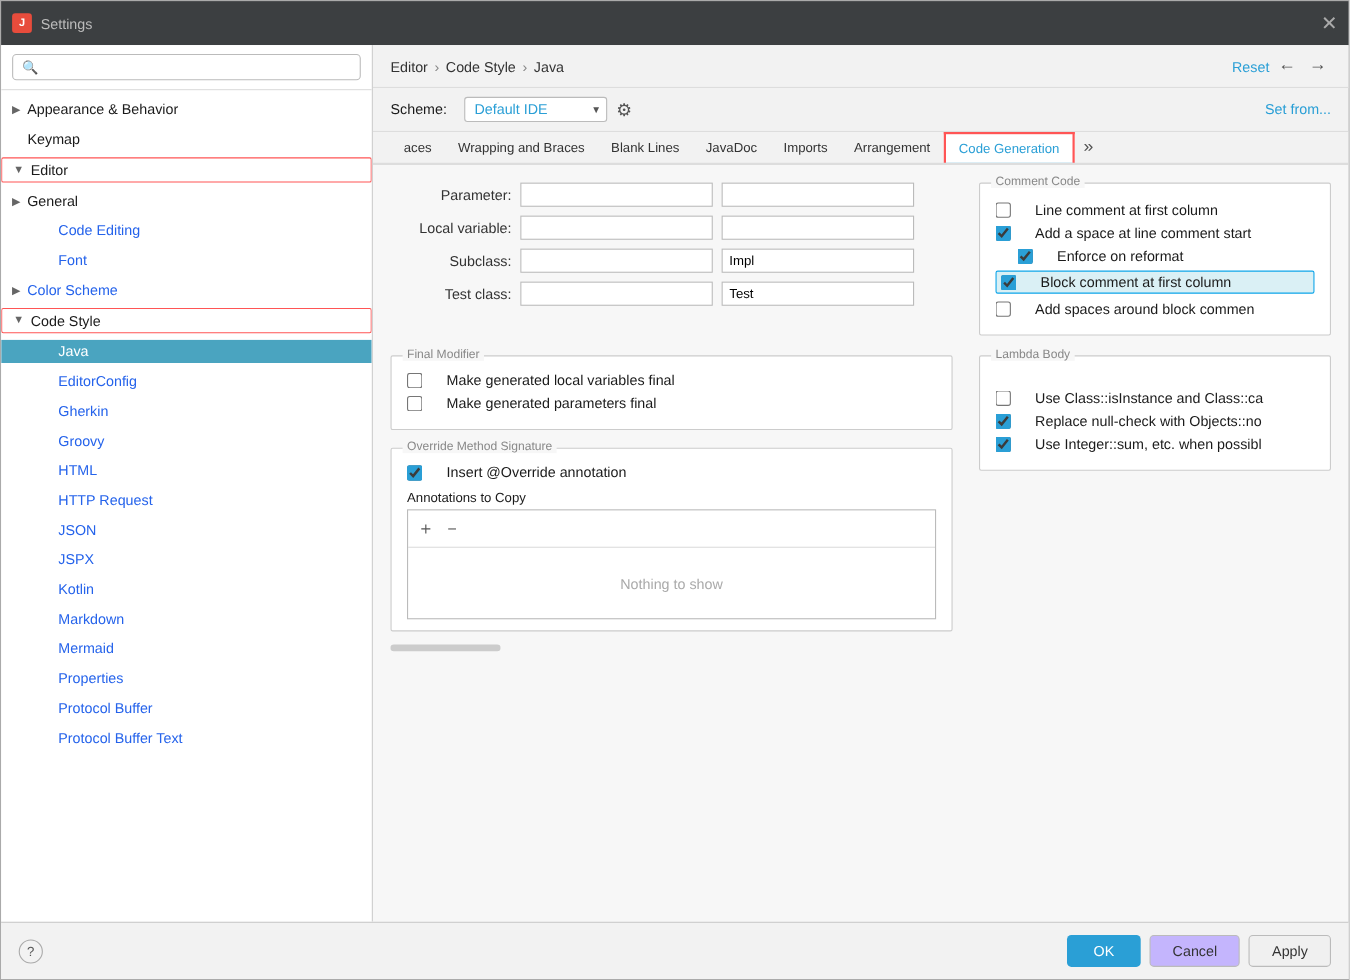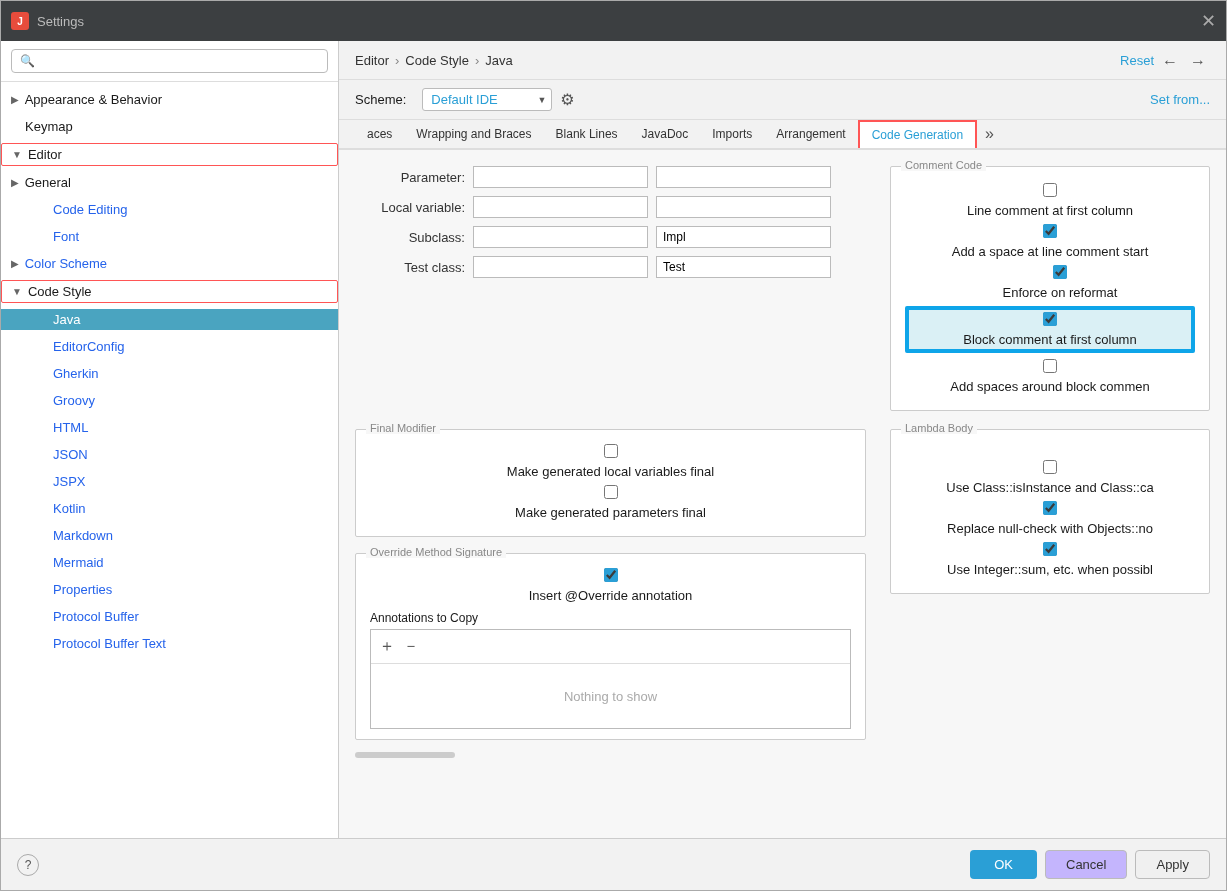--- a/index.html
+++ b/index.html
@@ -51,21 +51,21 @@
     .tab-more { font-size: 16px; cursor: pointer; color: #555; padding: 4px 8px; }
 
     .panel-content { flex: 1; overflow-y: auto; padding: 16px; background: #f7f7f7; }
 
     
     .two-col { display: flex; gap: 24px; }
 
     .form-row { display: flex; align-items: center; margin-bottom: 8px; gap: 8px; }
     .form-label { width: 110px; text-align: right; font-size: 13px; color: #333; white-space: nowrap; }
     .form-input { width: 175px; padding: 3px 6px; border: 1px solid #bbb; background: #fff; font-size: 12px; }
-    .checkbox-row { display: flex; align-items: center; gap: 6px; margin-bottom: 6px; font-size: 13px; flex-direction: column; }
+    .checkbox-row { display: flex; align-items: center; gap: 22px; margin-bottom: 6px; font-size: 13px; }
     .checkbox-row input[type=checkbox] { width: 14px; height: 14px; accent-color: #2a9fd6; }
 
     .annotations-box { border: 1px solid #bbb; background: #fff; min-height: 90px; display: flex; flex-direction: column; }
     .annotations-header { display: flex; align-items: center; padding: 4px; border-bottom: 1px solid #ddd; }
     .anno-btn { background: none; border: none; cursor: pointer; font-size: 16px; color: #555; padding: 2px 4px; }
     .annotations-body { flex: 1; display: flex; align-items: center; justify-content: center; color: #aaa; font-size: 13px; }
 
     
     .bottom-bar { height: 52px; background: #f2f2f2; border-top: 1px solid #ccc; display: flex; align-items: center; justify-content: space-between; padding: 0 16px; }
     .help-btn { background: none; border: 1px solid #aaa; border-radius: 50%; width: 22px; height: 22px; display: flex; align-items: center; justify-content: center; cursor: pointer; font-size: 12px; color: #555; }
@@ -174,20 +174,25 @@
             <a class="tree-link">Groovy</a>
           </div>
         </div>
 
         <div class="tree-item">
           <div class="tree-item-label level3">
             <a class="tree-link">HTML</a>
           </div>
         </div>
 
+        <div class="tree-item">
+          <div class="tree-item-label level3">
+            <a class="tree-link">HTTP Request</a>
+          </div>
+        </div>
 
 
         <div class="tree-item">
           <div class="tree-item-label level3">
             <a class="tree-link">JSON</a>
           </div>
         </div>
 
 
         <div class="tree-item">
@@ -307,21 +312,21 @@
               <span>Line comment at first column</span>
             </div>
             <div class="checkbox-row">
               <input type="checkbox" checked="" style="accent-color: rgb(42, 159, 214);">
               <span>Add a space at line comment start</span>
             </div>
             <div class="checkbox-row" style="padding-left:20px;">
               <input type="checkbox" checked="" style="accent-color: rgb(42, 159, 214);">
               <span>Enforce on reformat</span>
             </div>
-            <div class="checkbox-row" style="background:#daf0f5; border: 4px solid #0ea5e9; border-radius:2px; padding: 2px 4px;">
+            <div class="checkbox-row" style="background:#daf0f5; border: 1px solid #0ea5e9; border-radius:2px; padding: 2px 4px;">
               <input type="checkbox" checked="" style="accent-color: rgb(42, 159, 214);">
               <span>Block comment at first column</span>
             </div>
             <div class="checkbox-row">
               <input type="checkbox" style="">
               <span>Add spaces around block commen</span>
             </div>
           </div>
         </div>
 

